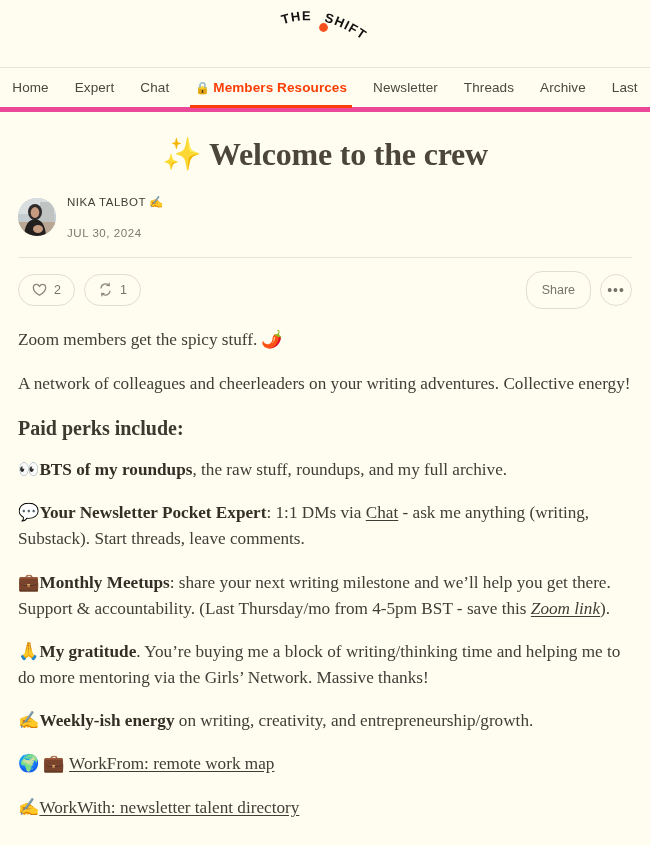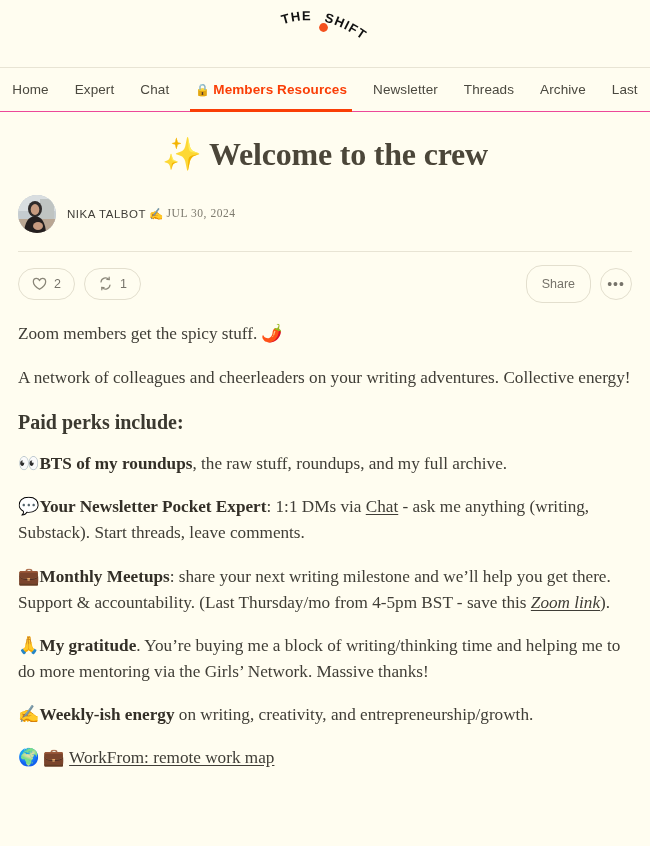--- a/index.html
+++ b/index.html
@@ -31,21 +31,21 @@
   .logo-wrap svg { display: block; }
 
   
   .nav {
     height: 44px;
     display: flex;
     align-items: stretch;
     justify-content: center;
     gap: 0px;
     background: #fffdf0;
-    border-bottom: 1px solid #ec4899;
+    border-bottom: 5px solid #ec4899;
   }
   .nav-item {
     display: flex;
     align-items: center;
     gap: 3px;
     padding: 0 13px;
     font-size: 13.5px;
     color: #4a483f;
     cursor: pointer;
     position: relative;
@@ -89,32 +89,31 @@
   }
   .avatar {
     width: 38px; height: 38px;
     border-radius: 50%;
     overflow: hidden;
     flex: 0 0 auto;
     background: #cfd6d9;
     position: relative;
   }
   .avatar svg { display:block; }
-  .byline-text { display: flex; flex-direction: row; gap: 2px; }
+  .byline-text { display: flex; flex-direction: column; gap: 18px; }
   .author-name {
     font-size: 11.5px;
     letter-spacing: .55px;
     color: #403e38;
     font-weight: 400;
   }
   .post-date {
     font-size: 11.5px;
     letter-spacing: .55px;
     color: #7d7a6e;
-    font-family: Liberation Serif, serif;
   }
 
   .divider {
     height: 1px;
     background: #e8e4d4;
     margin: 0 0 0 0;
   }
 
   
   .actionbar {
@@ -313,15 +312,18 @@
     <p class="tight">
       <span class="emoji">✍️</span><b>Weekly-ish energy</b><span> on writing, creativity, and entrepreneurship/growth.</span>
     </p>
 
     <p class="linkline">
       <span class="emoji">🌍</span>
       <span class="emoji">💼</span>
       <a>WorkFrom: remote work map</a>
     </p>
 
+    <p class="linkline">
+      <span class="emoji">✍️</span><a>WorkWith: newsletter talent directory</a>
+    </p>
 
   </div>
 </main>
 
 </body></html>

